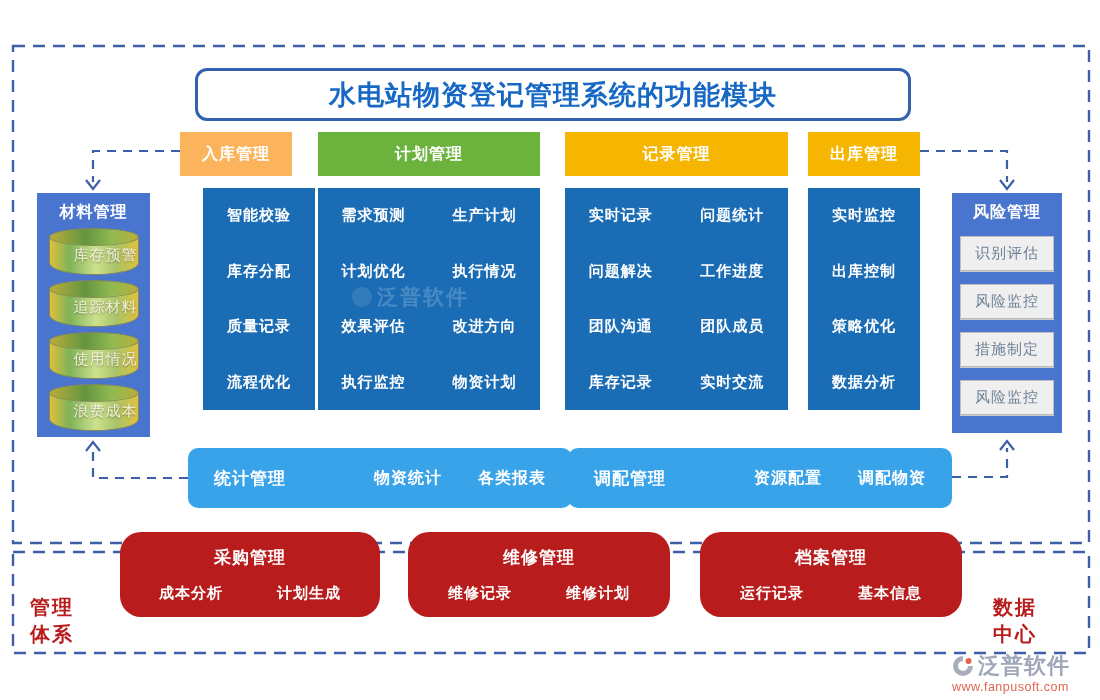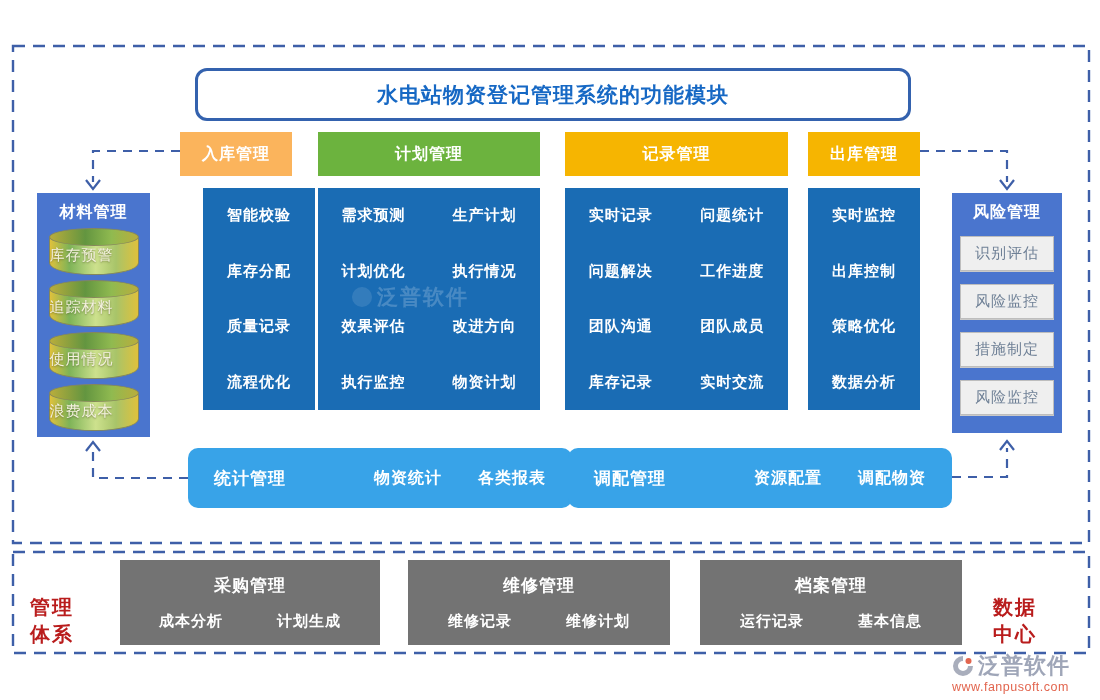--- a/index.html
+++ b/index.html
@@ -3,21 +3,21 @@
 <meta charset="utf-8">
 <style>
   html,body{margin:0;padding:0;background:#fff;}
   .canvas{position:relative;width:1100px;height:700px;background:#fff;overflow:hidden;
           font-family:"Liberation Sans",sans-serif;}
   svg.overlay{position:absolute;left:0;top:0;width:1100px;height:700px;pointer-events:none;}
 
   
   .title-box{position:absolute;left:195px;top:68px;width:710px;height:47px;background:#fff;
              border:3px solid #3462AE;border-radius:12px;display:flex;align-items:center;justify-content:center;}
-  .title-box .t{color:#1668C4;font-size:21px;font-weight:bold;letter-spacing:1px;}
+  .title-box .t{color:#1668C4;font-size:27px;font-weight:bold;letter-spacing:1px;}
 
   
   .hdr{position:absolute;top:132px;height:44px;display:flex;align-items:center;justify-content:center;
        color:#fff;font-size:16px;font-weight:bold;letter-spacing:1px;}
   .hdr1{left:180px;width:112px;background:#FBB45C;}
   .hdr2{left:318px;width:222px;background:#6CB33E;}
   .hdr3{left:565px;width:223px;background:#F6B501;}
   .hdr4{left:808px;width:112px;background:#F6B501;}
 
   
@@ -28,21 +28,21 @@
   .col4{left:808px;width:112px;display:flex;flex-direction:column;justify-content:space-around;align-items:center;}
   .cell{font-size:15px;font-weight:bold;letter-spacing:1px;text-align:center;}
 
   
   .panel{position:absolute;background:#4A75CE;color:#fff;}
   .material{left:37px;top:193px;width:113px;height:244px;}
   .panel-title{text-align:center;font-size:16px;font-weight:bold;letter-spacing:1px;padding-top:9px;}
   .cylinder{position:relative;width:88px;height:37px;margin:13px auto 0;
             background:linear-gradient(90deg,#dfc13c 0%,#7eb357 22%,#cde18d 52%,#a8c469 75%,#dfc13c 100%);
             border:1px solid #85875a;border-radius:4px 4px 44px 44px/4px 4px 12px 12px;
-            display:flex;align-items:center;justify-content:flex-start;font-family:Liberation Mono, monospace;}
+            display:flex;align-items:center;justify-content:flex-end;font-family:Liberation Mono, monospace;}
   .cylinder::before{content:"";position:absolute;top:-9px;left:-1px;width:88px;height:16px;
             background:linear-gradient(90deg,#b9ad3c,#639540 40%,#90ba50 70%,#b9ad3c);
             border:1px solid #85875a;border-radius:50%;}
   .cylinder span{position:relative;z-index:1;color:#f4f1df;font-size:15px;letter-spacing:1px;
             text-shadow:0 1px 2px rgba(70,70,30,.55);}
 
   
   .risk{left:952px;top:193px;width:110px;height:240px;}
   .risk-btn{width:92px;height:33px;margin:13px auto 0;background:#EFEFEF;border:1px solid #BDBDBD;
             box-shadow:0 1px 0 #c9c9c9;display:flex;align-items:center;justify-content:center;
@@ -52,22 +52,22 @@
   .bar{position:absolute;top:448px;width:384px;height:60px;background:#38A3E8;border-radius:10px;
        display:flex;align-items:center;color:#fff;}
   .bar-stat{left:188px;} .bar-disp{left:568px;}
   .bar-title{font-size:17px;font-weight:bold;letter-spacing:1px;padding-left:26px;}
   .bar-items{margin-left:auto;display:flex;gap:36px;padding-right:26px;font-size:16px;font-weight:bold;letter-spacing:1px;}
 
   
   .side-label{position:absolute;top:570px;width:60px;color:#b91c1c;font-size:20px;font-weight:bold;
               line-height:1.35;letter-spacing:2px;word-break:break-all;margin-top:24px;}
   .lbl-left{left:30px;} .lbl-right{left:993px;}
-  .bbox{position:absolute;top:560px;height:85px;background:#737373;color:#fff;
-        display:flex;flex-direction:column;justify-content:space-evenly;align-items:center;}
+  .bbox{position:absolute;top:532px;height:85px;background:#b91c1c;color:#fff;
+        display:flex;flex-direction:column;justify-content:space-evenly;align-items:center;border-radius:21px;}
   .bbox1{left:120px;width:260px;} .bbox2{left:408px;width:262px;} .bbox3{left:700px;width:262px;}
   .bbox-title{font-size:17px;font-weight:bold;letter-spacing:1px;}
   .bbox-items{display:flex;gap:54px;font-size:15px;font-weight:bold;letter-spacing:1px;}
 
   
   .watermark{position:absolute;left:352px;top:283px;color:#ffffff;opacity:.2;font-size:21px;
              font-weight:bold;letter-spacing:2px;display:flex;align-items:center;gap:5px;}
   .wm-dot{width:20px;height:20px;border-radius:50%;background:rgba(255,255,255,.55);display:inline-block;}
 
   

